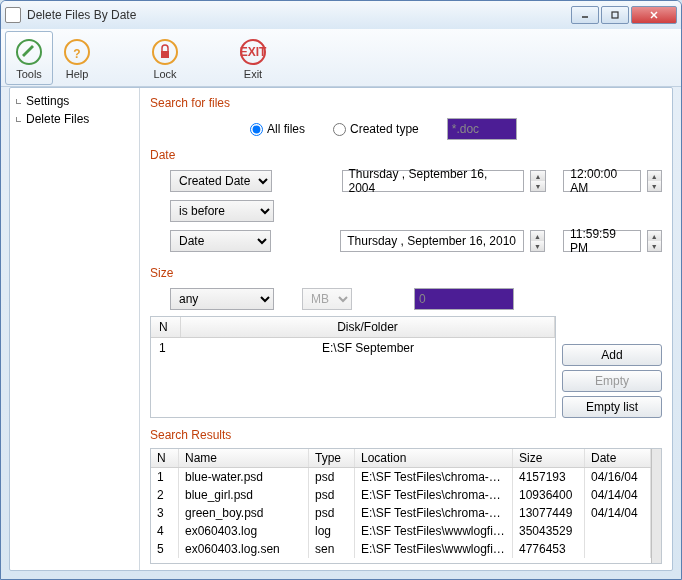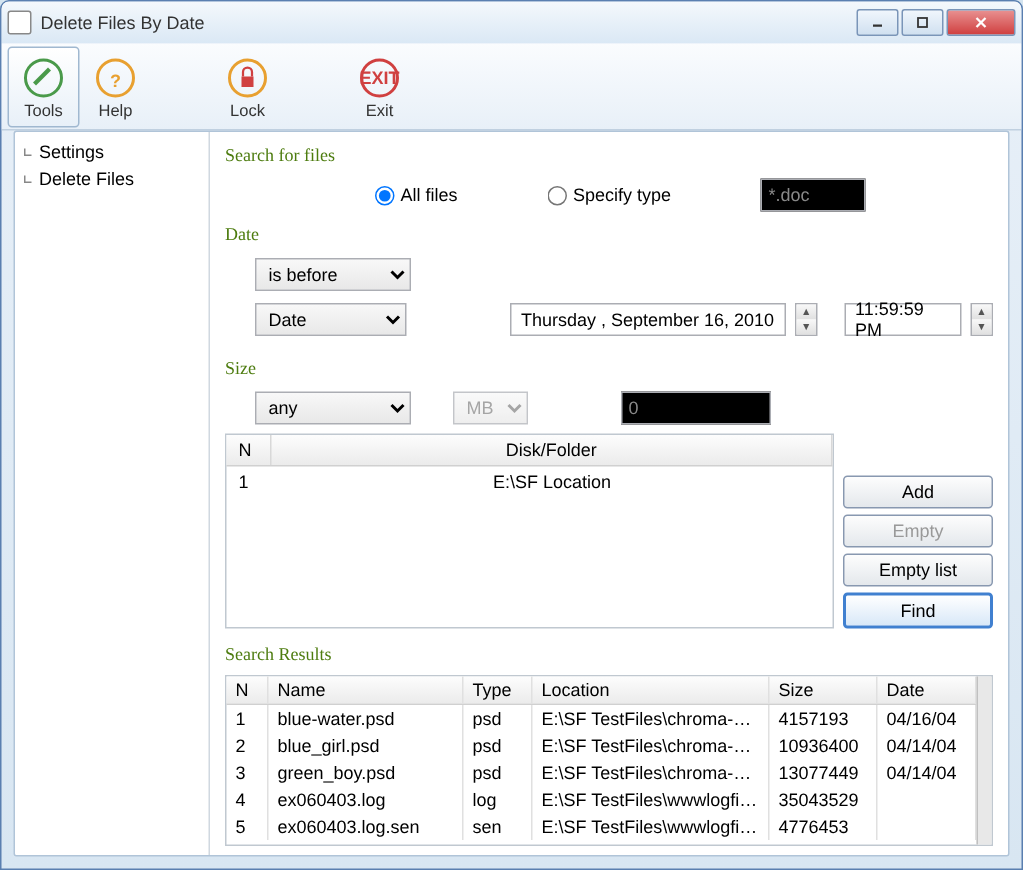--- a/index.html
+++ b/index.html
@@ -24,27 +24,27 @@
 .tool-gap { width: 40px; }
 
 
 .main { flex: 1; display: flex; background: #fff; margin: 0 8px 8px 8px; border: 1px solid #b0c4d8; border-radius: 2px; overflow: hidden; }
 .sidebar { width: 130px; border-right: 1px solid #d0d8e0; padding: 4px 0; }
 .tree-item { padding: 2px 8px 2px 16px; cursor: pointer; position: relative; }
 .tree-item::before { content: ''; position: absolute; left: 6px; top: 7px; width: 4px; height: 4px; border-left: 1px solid #888; border-bottom: 1px solid #888; }
 .content { flex: 1; padding: 6px 10px; overflow: auto; display: flex; flex-direction: column; gap: 4px; }
 
 
-.section-label { color: #4d7c0f; margin: 2px 0; font-family: Liberation Serif, serif; }
+.section-label { color: #c2410c; margin: 2px 0; }
 .row { display: flex; align-items: center; gap: 6px; margin: 2px 0 2px 20px; }
 .radio { display: flex; align-items: center; gap: 4px; }
 .radio input { margin: 0; }
 select, input[type="text"] { height: 22px; border: 1px solid #abadb3; padding: 2px 4px; background: #fff; }
 select { background: linear-gradient(to bottom, #f8f8f8, #e8e8e8); }
-input[readonly] { background: #000000; color: #888; }
+input[readonly] { background: #4c1d95; color: #888; }
 .combo { width: 104px; }
 .date-display { width: 190px; height: 22px; border: 1px solid #abadb3; background: #fff; padding: 2px 6px; display: flex; align-items: center; }
 .spinner { width: 16px; height: 22px; border: 1px solid #abadb3; display: flex; flex-direction: column; }
 .spinner div { flex: 1; display: flex; align-items: center; justify-content: center; font-size: 7px; color: #555; cursor: pointer; background: linear-gradient(to bottom, #f8f8f8, #e0e0e0); }
 .time-display { width: 80px; height: 22px; border: 1px solid #abadb3; background: #fff; padding: 2px 6px; display: flex; align-items: center; }
 
 
 .loc-section { display: flex; gap: 6px; }
 .loc-table { flex: 1; border: 1px solid #c0c8d0; }
 .loc-header { display: flex; background: linear-gradient(to bottom, #fdfdfd, #ebebeb); border-bottom: 1px solid #d0d0d0; }
@@ -142,33 +142,48 @@
 
   <div class="main">
     <div class="sidebar">
       <div class="tree-item">Settings</div>
       <div class="tree-item">Delete Files</div>
     </div>
 
     <div class="content">
 
       <div class="section-label">Search for files</div>
-      <div class="row" style="margin-left:100px;gap:60px;">
+      <div class="row" style="margin-left:100px;gap:28px;">
         <label class="radio">
             <input type="radio" checked="" style=""> 
             <span>All files</span>
           </label>
         <label class="radio">
             <input type="radio" style=""> 
-            <span>Specify type</span>
+            <span>Created type</span>
           </label>
         <input type="text" readonly="" style="width: 70px;" value="*.doc">
       </div>
 
       <div class="section-label">Date</div>
+      <div class="row">
+        <select class="combo"><option>Created Date</option></select>
+        <div style="width:60px"></div>
+        <div class="date-display">Thursday , September 16, 2004</div>
+        <div class="spinner">
+            <div>▲</div>
+            <div>▼</div>
+          </div>
+        <div style="width:6px"></div>
+        <div class="time-display">12:00:00 AM</div>
+        <div class="spinner">
+            <div>▲</div>
+            <div>▼</div>
+          </div>
+      </div>
       <div class="row">
         <select class="combo"><option>is before</option></select>
       </div>
       <div class="row">
         <select class="combo"><option>Date</option></select>
         <div style="width:60px"></div>
         <div class="date-display">Thursday , September 16, 2010</div>
         <div class="spinner">
             <div>▲</div>
             <div>▼</div>
@@ -191,28 +206,27 @@
       </div>
 
       <div class="loc-section">
         <div class="loc-table">
           <div class="loc-header">
             <div style="width:30px">N</div>
             <div style="flex:1;text-align:center">Disk/Folder</div>
           </div>
           <div class="loc-row">
             <div style="width:30px">1</div>
-            <div style="flex:1;text-align:center">E:\SF Location</div>
+            <div style="flex:1;text-align:center">E:\SF September</div>
           </div>
         </div>
         <div class="btn-stack">
           <button class="btn">Add</button>
           <button class="btn" disabled="">Empty</button>
           <button class="btn">Empty list</button>
-          <button class="btn find">Find</button>
         </div>
       </div>
 
       <div class="section-label" style="margin-top:6px">Search Results</div>
       <div class="results-table">
         <div style="display:flex;flex:1;">
           <div style="flex:1;display:flex;flex-direction:column;">
             <div class="rt-header">
               <div class="col-n">N</div>
               <div class="col-name">Name</div>

